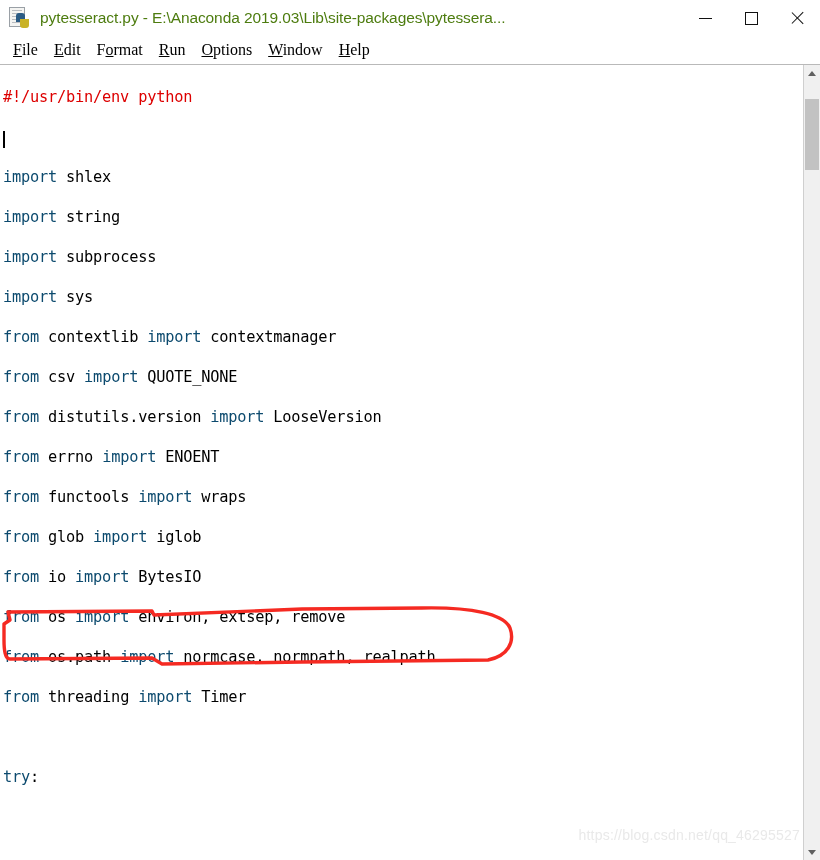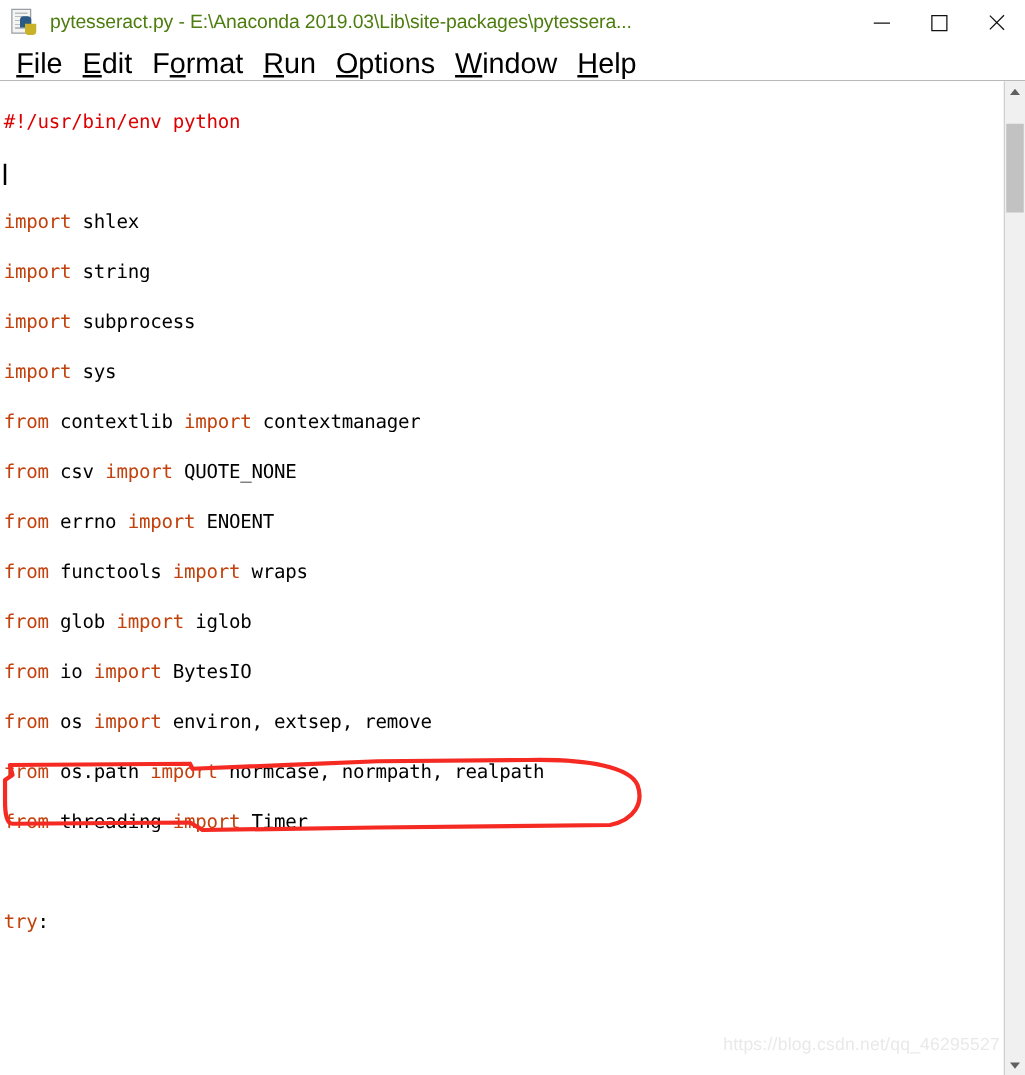--- a/index.html
+++ b/index.html
@@ -125,25 +125,25 @@
   .menubar {
     height: 29px;
     background: #ffffff;
     display: flex;
     align-items: center;
     padding-left: 5px;
     box-sizing: border-box;
     border-bottom: 1px solid #b9b9b9;
   }
   .menu-item {
-    font-size: 23px;
+    font-size: 16px;
     color: #000;
     padding: 0 8px;
     white-space: nowrap;
-    font-family: Liberation Sans, sans-serif;
+    font-family: Liberation Serif, serif;
   }
   .menu-item u { text-decoration: underline; }
 
   
   .code-wrap {
     position: relative;
     height: 795px;
     background: #ffffff;
     overflow: hidden;
     padding-left: 44px;
@@ -163,21 +163,21 @@
     left: 3px;
     top: 2px;
     font-family: "DejaVu Sans Mono", "Liberation Mono", monospace;
     font-size: 15.3px;
     line-height: 20px;
     white-space: pre;
     color: #000000;
     letter-spacing: -0.2px;
   }
   .code .ln { display: block; height: 20px; }
-  .kw   { color: #c2410c; }
+  .kw   { color: #0c4a6e; }
   .cmt  { color: #dd0000; }
 
   .caret {
     position: absolute;
     left: 3px;
     top: 66px;
     width: 1.5px;
     height: 17px;
     background: #000;
   }
@@ -287,20 +287,21 @@
     <div class="code-area">
       <div class="code">
 <span class="ln"><span class="cmt">#!/usr/bin/env python</span></span>
 <span class="ln"> </span>
 <span class="ln"><span class="kw">import</span> shlex</span>
 <span class="ln"><span class="kw">import</span> string</span>
 <span class="ln"><span class="kw">import</span> subprocess</span>
 <span class="ln"><span class="kw">import</span> sys</span>
 <span class="ln"><span class="kw">from</span> contextlib <span class="kw">import</span> contextmanager</span>
 <span class="ln"><span class="kw">from</span> csv <span class="kw">import</span> QUOTE_NONE</span>
+<span class="ln"><span class="kw">from</span> distutils.version <span class="kw">import</span> LooseVersion</span>
 <span class="ln"><span class="kw">from</span> errno <span class="kw">import</span> ENOENT</span>
 <span class="ln"><span class="kw">from</span> functools <span class="kw">import</span> wraps</span>
 <span class="ln"><span class="kw">from</span> glob <span class="kw">import</span> iglob</span>
 <span class="ln"><span class="kw">from</span> io <span class="kw">import</span> BytesIO</span>
 <span class="ln"><span class="kw">from</span> os <span class="kw">import</span> environ, extsep, remove</span>
 <span class="ln"><span class="kw">from</span> os.path <span class="kw">import</span> normcase, normpath, realpath</span>
 <span class="ln"><span class="kw">from</span> threading <span class="kw">import</span> Timer</span>
 <span class="ln"> </span>
 <span class="ln"><span class="kw">try</span>:</span>
 

